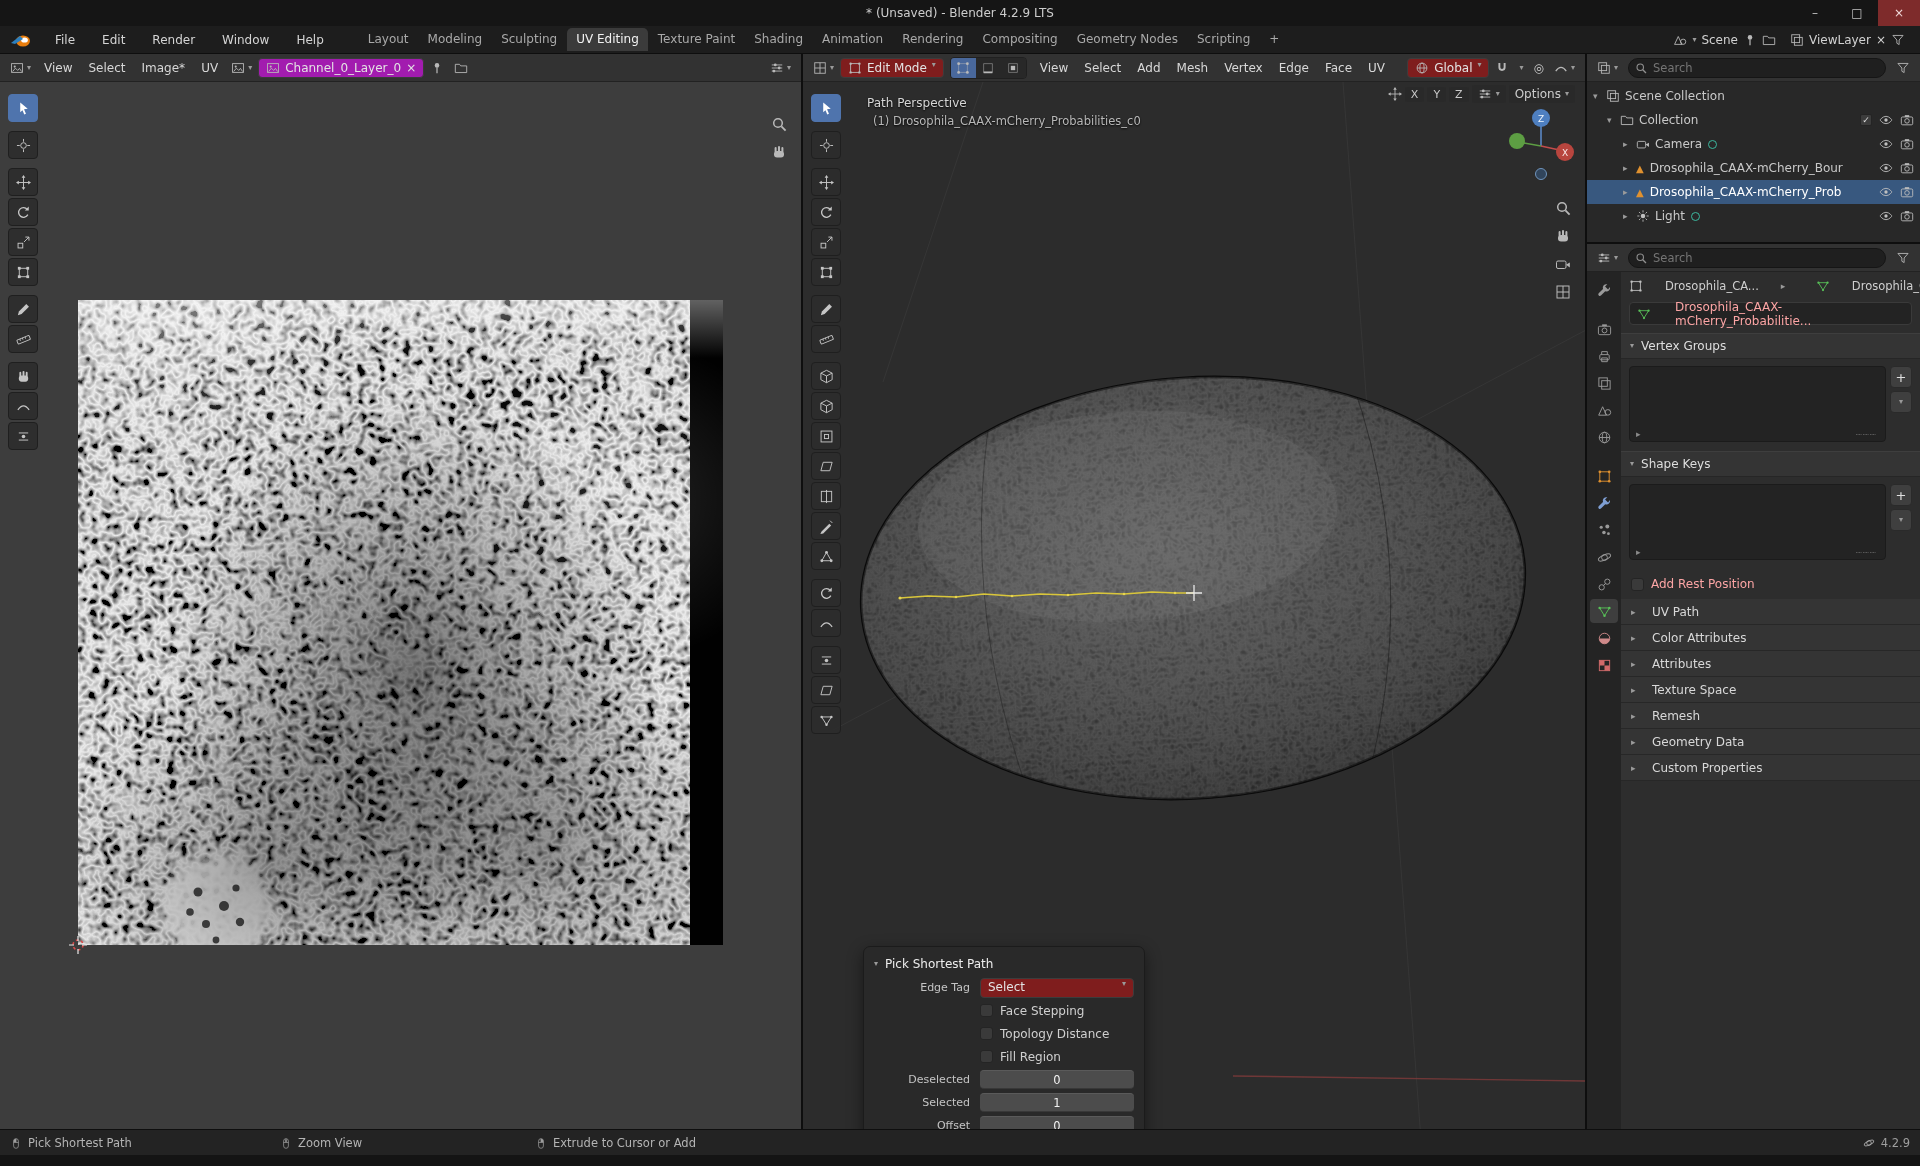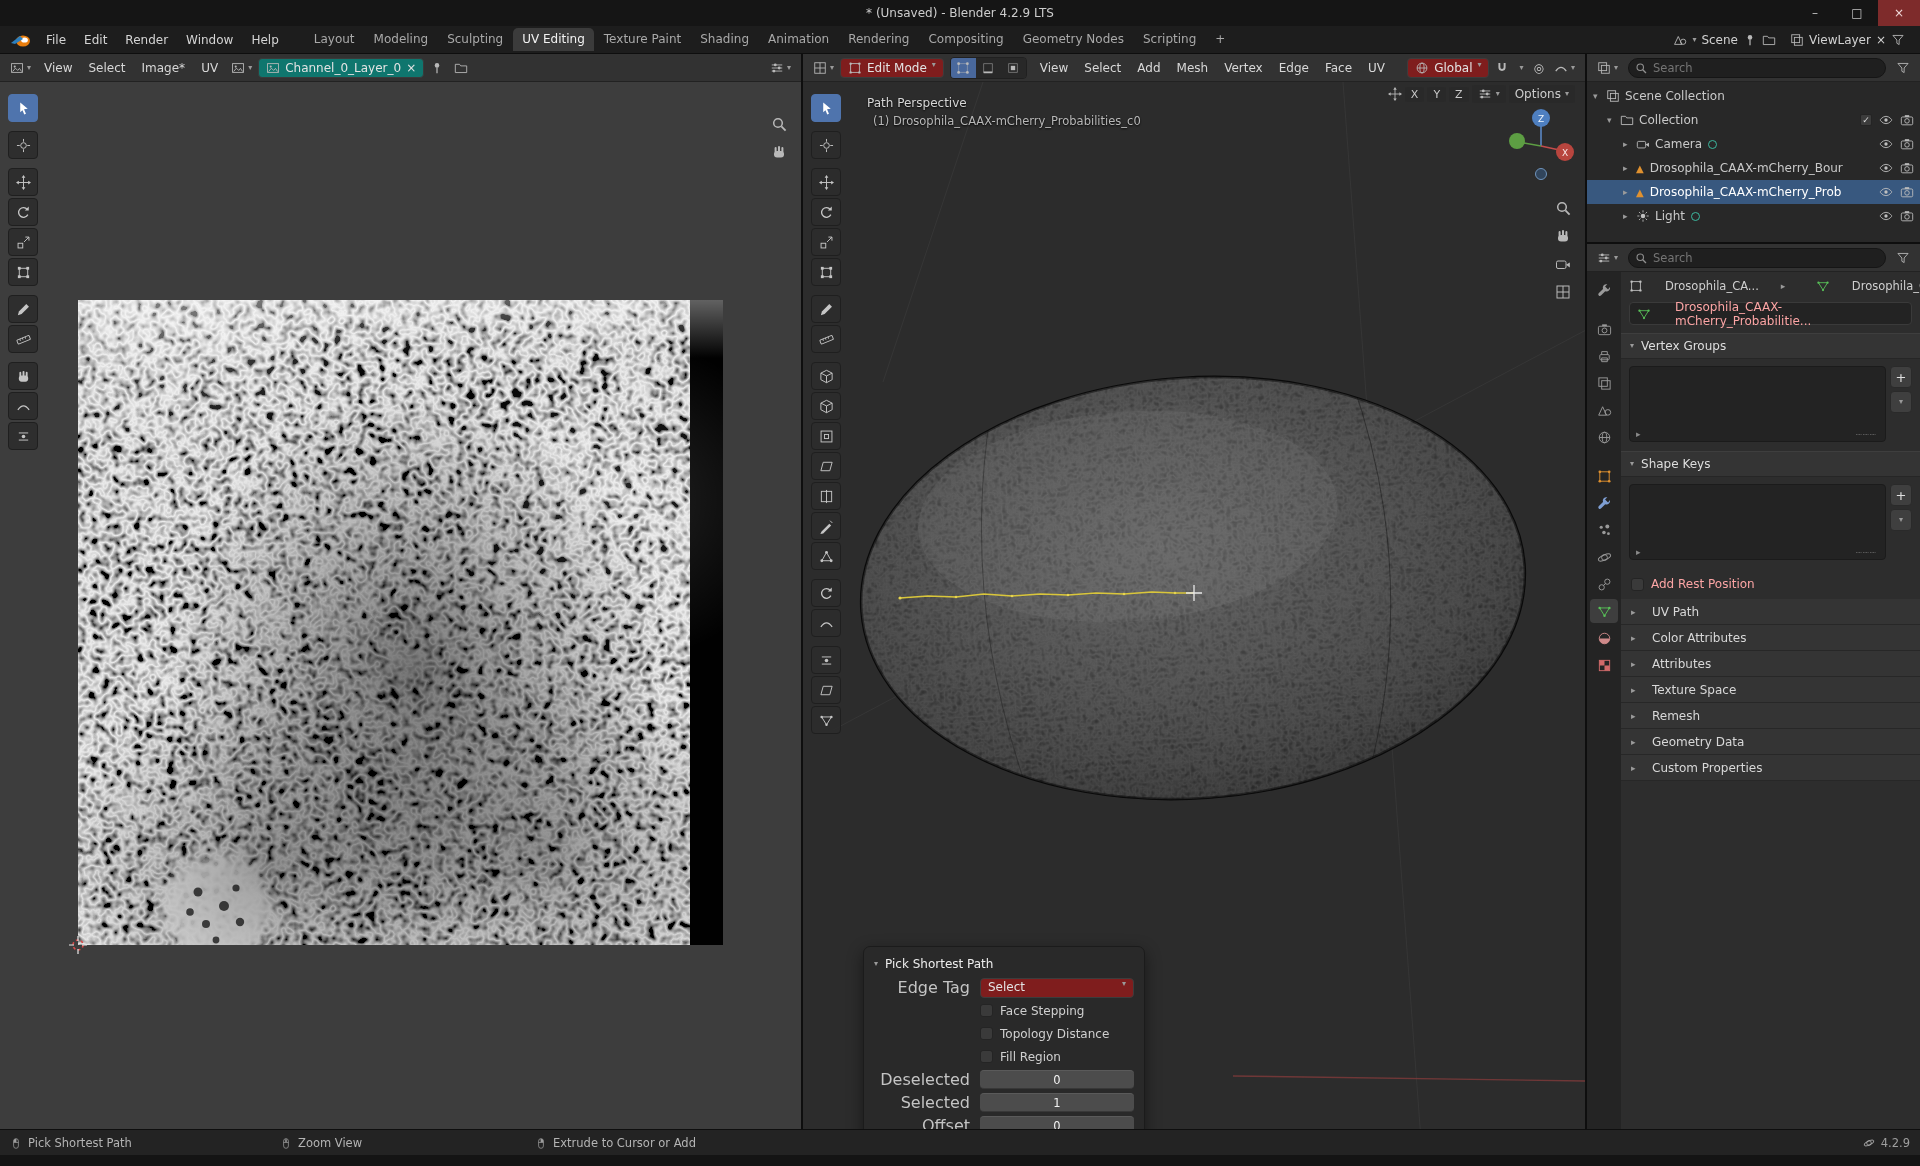--- a/index.html
+++ b/index.html
@@ -6,40 +6,40 @@
 html,body{width:1920px;height:1166px;overflow:hidden}
 body{font-family:"DejaVu Sans","Liberation Sans",sans-serif;font-size:12px;color:#cfcfcf;background:#141414}
 svg{display:block}
 #app{width:1920px;height:1155px;display:flex;flex-direction:column}
 
 #titlebar{height:26px;background:#151515;display:flex;align-items:center;justify-content:center;position:relative;color:#cdcdcd;flex:0 0 auto}
 .win-controls{position:absolute;right:0;top:0;height:26px;display:flex}
 .win-btn{width:42px;display:flex;align-items:center;justify-content:center;color:#c2c2c2;font-size:12px}
 .win-btn.close{background:#7e2b2b;color:#f1dada}
 
-#menubar{height:28px;background:#1d1d1d;display:flex;align-items:center;padding:0 10px;gap:2px;border-bottom:1px solid #0e0e0e;flex:0 0 auto}
+#menubar{height:28px;background:#1d1d1d;display:flex;align-items:center;padding:0 10px;gap:11px;border-bottom:1px solid #0e0e0e;flex:0 0 auto}
 .logo{width:22px;height:16px;margin-right:4px}
 .m-item{padding:3px 8px;border-radius:4px;color:#d4d4d4}
 .ws{display:flex;align-items:center;margin-left:16px;gap:1px}
 .ws-tab{padding:4px 9px 5px;color:#a9a9a9;border-radius:5px 5px 0 0;white-space:nowrap}
 .ws-tab.active{background:#3b3b3b;color:#f2f2f2}
 .mb-right{margin-left:auto;display:flex;align-items:center;gap:4px;color:#d2d2d2}
 .mb-group{display:flex;align-items:center;gap:5px;padding:2px 5px;border-radius:4px}
 .hicon{width:14px;height:14px;color:#b9b9b9;flex:0 0 auto}
 .chev{font-size:8px;color:#9a9a9a;line-height:1}
 
 #main{flex:1;display:flex;min-height:0}
 #uv{width:803px;border-right:2px solid #0e0e0e;display:flex;flex-direction:column;flex:0 0 auto}
 #v3d{width:784px;border-right:2px solid #0e0e0e;display:flex;flex-direction:column;flex:0 0 auto}
 #right{flex:1;display:flex;flex-direction:column;min-width:0}
 .ehdr{height:28px;background:#323232;border-bottom:1px solid #222;display:flex;align-items:center;gap:2px;padding:0 6px;flex:0 0 auto;white-space:nowrap}
 .hbtn{display:flex;align-items:center;gap:3px;padding:2px 4px;border-radius:3px}
 .hmenu{padding:3px 7px;border-radius:3px;color:#d8d8d8}
 .dd{display:flex;align-items:flex-start;gap:5px;background:#7f1d1d;border:1px solid #3c3c3c;border-radius:4px;padding:2px 7px;color:#e3e3e3}
-.namefield{display:flex;align-items:center;gap:5px;background:#0f766e;border:1px solid #3a3a3a;border-radius:4px;padding:2px 7px;color:#e3e3e3}
+.namefield{display:flex;align-items:center;gap:5px;background:#a21caf;border:1px solid #3a3a3a;border-radius:4px;padding:2px 7px;color:#e3e3e3}
 .spacer{flex:1}
 .ebody{flex:1;position:relative;overflow:hidden}
 #uv-body{background:#3d3d3d}
 #v3d-body{background:#2c2c2c}
 
 .toolcol{position:absolute;left:8px;top:12px;display:flex;flex-direction:column;gap:2px;z-index:6}
 .tbtn{width:30px;height:28px;border-radius:4px;background:rgba(44,44,44,.92);border:1px solid #1f1f1f;display:flex;align-items:center;justify-content:center;color:#c6c6c6}
 .tbtn.active{background:#4f74ad;border-color:#4f74ad;color:#fff}
 .tbtn.gap{margin-top:7px}
 .ticon{width:15px;height:15px}
@@ -64,21 +64,21 @@
 .axbtn{padding:1px 6px;border-radius:3px;background:rgba(40,40,40,.75);color:#c9c9c9;font-size:11px}
 .optdd{display:flex;align-items:center;gap:4px;padding:2px 6px;border-radius:3px;background:rgba(40,40,40,.75)}
 .gizmo{position:absolute;left:696px;top:22px;z-index:5}
 .mgroup{display:flex;border-radius:4px;overflow:hidden;margin:0 4px;border:1px solid #202020}
 .mbtn{width:25px;height:20px;display:flex;align-items:center;justify-content:center;background:#282828;color:#bdbdbd}
 .mbtn.active{background:#49689c;color:#fff}
 
 #spp{position:absolute;left:60px;top:864px;width:282px;background:rgba(41,41,41,.97);border:1px solid #1b1b1b;border-radius:7px;box-shadow:0 5px 16px rgba(0,0,0,.45);padding:5px 10px 10px;z-index:8}
 .spp-title{display:flex;align-items:center;gap:7px;color:#ededed;height:24px}
 .spp-row{display:flex;align-items:center;height:23px}
-.spp-label{width:106px;text-align:right;padding-right:10px;color:#c4c4c4;font-size:16px;flex:0 0 auto}
+.spp-label{width:106px;text-align:right;padding-right:10px;color:#c4c4c4;font-size:11px;flex:0 0 auto}
 .spp-ctl{flex:1;display:flex;align-items:center}
 .spp-ctl .dd{flex:1;justify-content:space-between;height:20px;padding:1px 7px}
 .num{flex:1;height:19px;background:#4c4c4c;border-radius:4px;display:flex;align-items:center;justify-content:center;color:#f2f2f2;font-size:11.5px;border-top:1px solid #5a5a5a;border-bottom:1px solid #383838}
 .chk{width:13px;height:13px;background:#3a3a3a;border:1px solid #242424;border-radius:3px;margin-right:7px;flex:0 0 auto;display:flex;align-items:center;justify-content:center;font-size:10px;color:#ddd}
 
 #outliner{height:190px;background:#282828;border-bottom:2px solid #0e0e0e;display:flex;flex-direction:column;flex:0 0 auto}
 .search{flex:1;height:20px;background:#1f1f1f;border:1px solid #151515;border-radius:10px;color:#cfcfcf;padding:0 8px 0 24px;font-size:11.5px;font-family:inherit;min-width:0}
 .searchwrap{flex:1;position:relative;display:flex;align-items:center;margin:0 4px}
 .searchwrap .hicon{position:absolute;left:7px;width:12px;height:12px;color:#8f8f8f}
 .ol-rows{flex:1;padding-top:2px;overflow:hidden}

